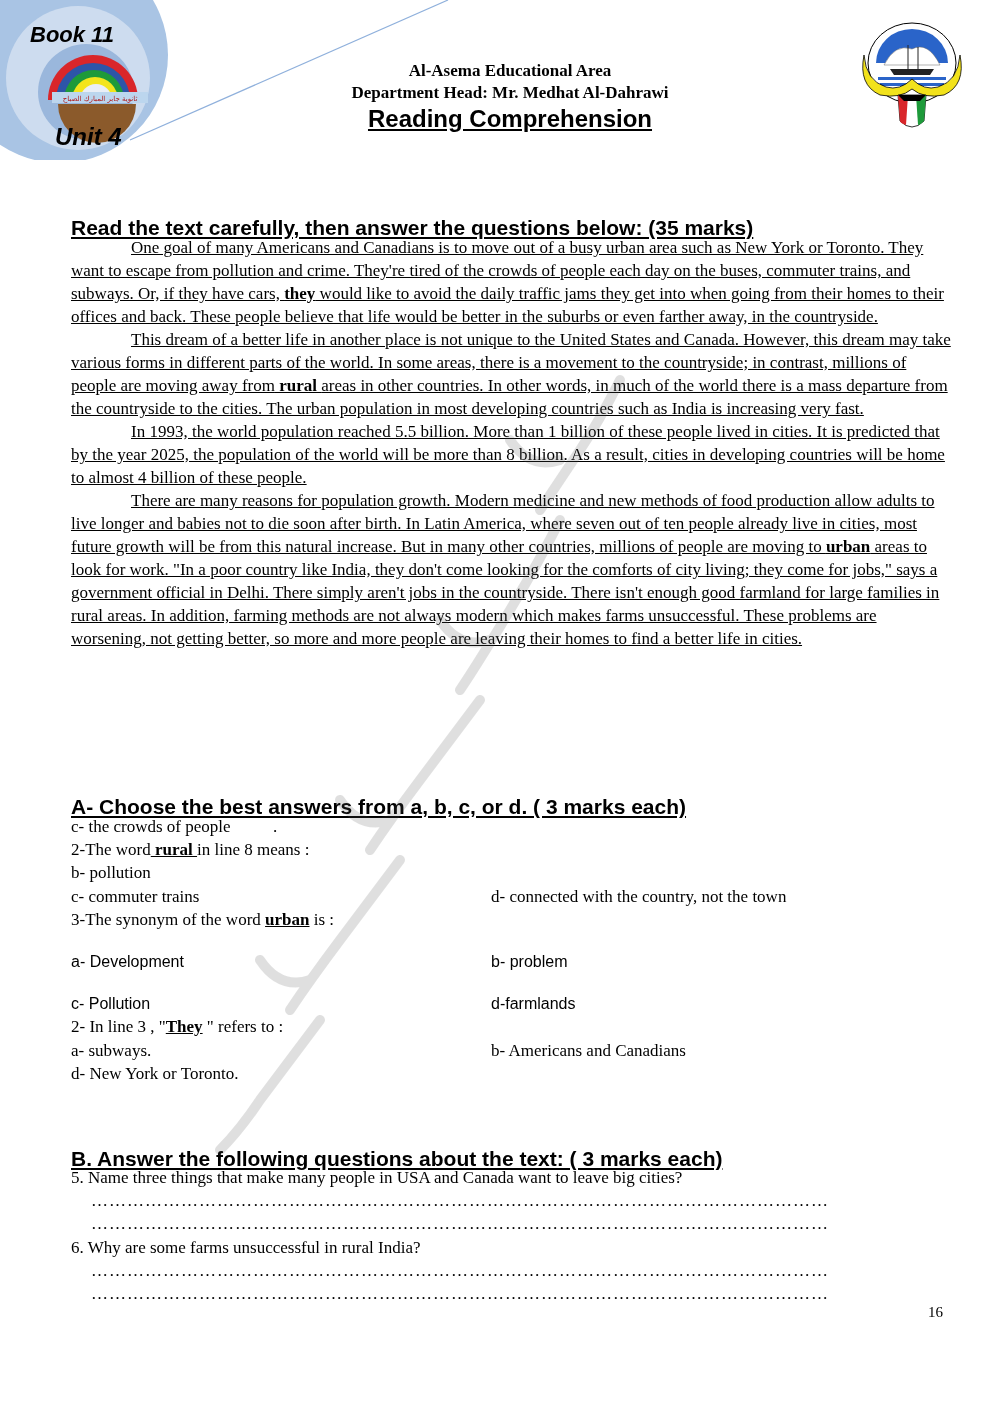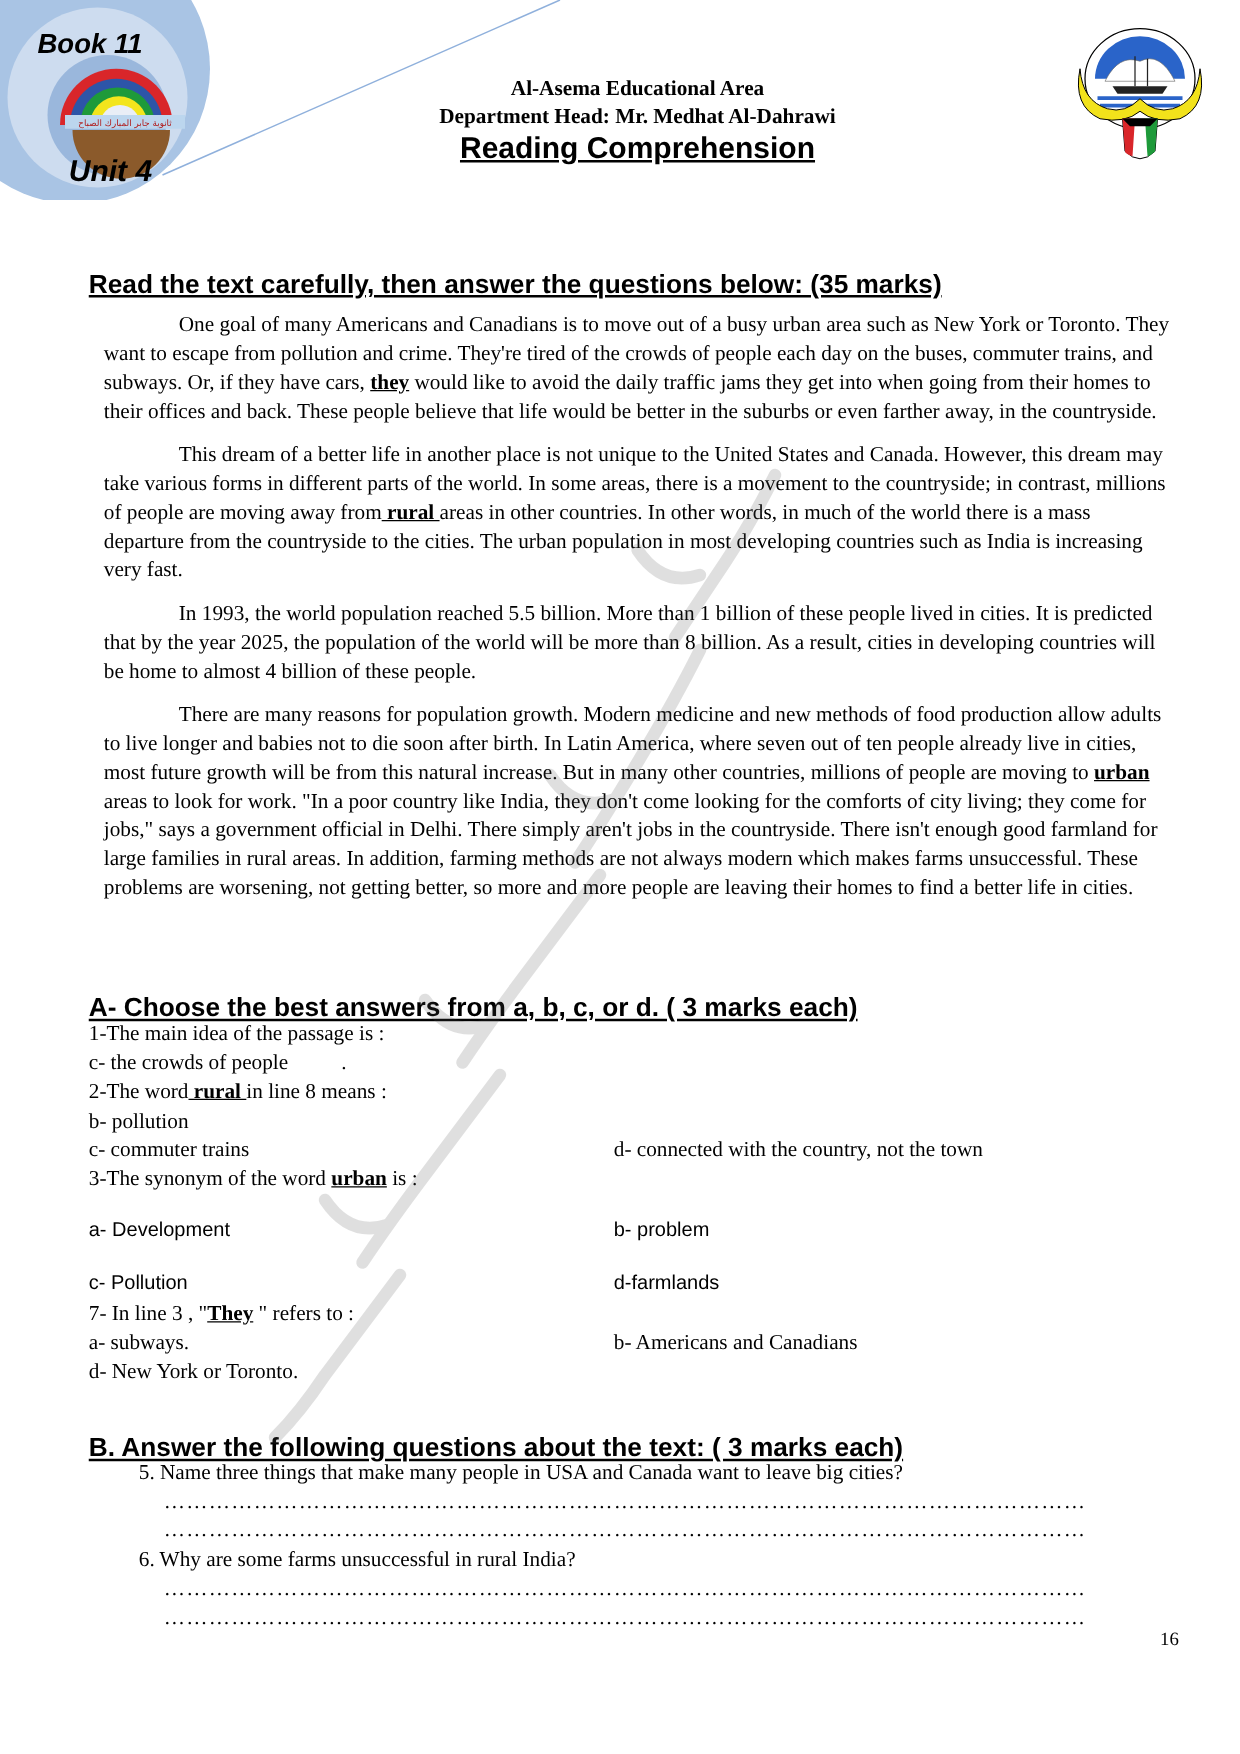--- a/index.html
+++ b/index.html
@@ -13,30 +13,30 @@
   .header .l1 { font-size: 17px; line-height: 22px; }
   .header .l2 { font-size: 17px; line-height: 22px; white-space: nowrap; }
   .header .l2 .small { font-size: 13px; }
   .header .l2 .year { font-size: 15px; font-weight: normal; }
   .header .l3 { font-size: 17px; line-height: 22px; }
   .header .l4 { font-family: "Liberation Sans", sans-serif; font-size: 24px; text-decoration: underline; line-height: 30px; }
 
   .section-heading { position: absolute; left: 71px; font-family: "Liberation Sans", sans-serif; font-weight: bold; font-size: 21px; text-decoration: underline; white-space: nowrap; margin-top: 30px; }
 
   .passage { position: absolute; left: 71px; top: 236px; width: 880px; font-size: 17px; line-height: 23px; }
-  .passage p { margin: 12px; text-indent: 60px; }
+  .passage p { margin: 0; text-indent: 60px; text-decoration: underline; }
   .kw { font-weight: bold; text-decoration: underline; }
 
   .mcq { position: absolute; left: 71px; top: 815px; width: 880px; font-size: 17px; line-height: 23.2px; }
   .mcq .row { display: flex; height: 23.2px; }
   .mcq .col-a { width: 420px; }
   .mcq .col-b { flex: 1; }
   .mcq .calibri { font-family: "Liberation Sans", sans-serif; font-size: 16px; margin-top: 19px; }
 
-  .open-q { position: absolute; left: 71px; top: 1166px; width: 880px; font-size: 17px; line-height: 23.2px; margin-left: 40px; }
+  .open-q { position: absolute; left: 71px; top: 1166px; width: 880px; font-size: 17px; line-height: 23.2px; }
   .open-q .dots { padding-left: 20px; letter-spacing: 1px; white-space: nowrap; overflow: hidden; width: 800px; }
 
   .page-num { position: absolute; left: 928px; top: 1304px; font-size: 15px; }
 
   .watermark { position: absolute; left: 180px; top: 360px; width: 500px; height: 800px; pointer-events: none; opacity: 0.18; }
 </style>
 </head>
 <body>
 
 <svg class="corner-logo" viewBox="0 0 170 160">
@@ -87,23 +87,20 @@
   <p><span>One goal of many Americans and Canadians is to move out of a busy urban area such as New York or Toronto. They want to escape from pollution and crime. They're tired of the crowds of people each day on the buses, commuter trains, and subways. Or, if they have cars, </span><span class="kw">they</span><span> would like to avoid the daily traffic jams they get into when going from their homes to their offices and back. These people believe that life would be better in the suburbs or even farther away, in the countryside.</span></p>
   <p><span>This dream of a better life in another place is not unique to the United States and Canada. However, this dream may take various forms in different parts of the world. In some areas, there is a movement to the countryside; in contrast, millions of people are moving away from</span><span class="kw"> rural </span><span>areas in other countries. In other words, in much of the world there is a mass departure from the countryside to the cities. The urban population in most developing countries such as India is increasing very fast.</span></p>
   <p>In 1993, the world population reached 5.5 billion. More than 1 billion of these people lived in cities. It is predicted that by the year 2025, the population of the world will be more than 8 billion. As a result, cities in developing countries will be home to almost 4 billion of these people.</p>
   <p><span>There are many reasons for population growth. Modern medicine and new methods of food production allow adults to live longer and babies not to die soon after birth. In Latin America, where seven out of ten people already live in cities, most future growth will be from this natural increase. But in many other countries, millions of people are moving to </span><span class="kw">urban</span><span> areas to look for work. "In a poor country like India, they don't come looking for the comforts of city living; they come for jobs," says a government official in Delhi. There simply aren't jobs in the countryside. There isn't enough good farmland for large families in rural areas. In addition, farming methods are not always modern which makes farms unsuccessful. These problems are worsening, not getting better, so more and more people are leaving their homes to find a better life in cities.</span></p>
 </div>
 
 <div class="section-heading" style="top:765px;">A- Choose the best answers from a, b, c, or d. ( 3 marks each)</div>
 
 <div class="mcq">
   <div class="row">
-      <span>1-The main idea of the passage is :</span>
-    </div>
-  <div class="row">
       <span class="col-a" style="white-space:pre;">c- the crowds of people          .</span>
     </div>
 
   <div class="row">
       <span style="white-space:pre;"><span>2-The word</span><span class="kw"> rural </span><span>in line 8 means :</span></span>
     </div>
   <div class="row">
       <span class="col-b">b- pollution</span>
     </div>
   <div class="row">
@@ -117,21 +114,21 @@
   <div class="row calibri">
       <span class="col-a">a- Development</span>
       <span class="col-b">b- problem</span>
     </div>
   <div class="row calibri">
       <span class="col-a">c- Pollution</span>
       <span class="col-b">d-farmlands</span>
     </div>
 
   <div class="row">
-      <span style="white-space:pre;"><span>7- In line 3 , "</span><span class="kw">They</span><span> " refers to :</span></span>
+      <span style="white-space:pre;"><span>2- In line 3 , "</span><span class="kw">They</span><span> " refers to :</span></span>
     </div>
   <div class="row">
       <span class="col-a">a- subways.</span>
       <span class="col-b">b- Americans and Canadians</span>
     </div>
   <div class="row">
       <span class="col-b">d- New York or Toronto.</span>
     </div>
 </div>
 

